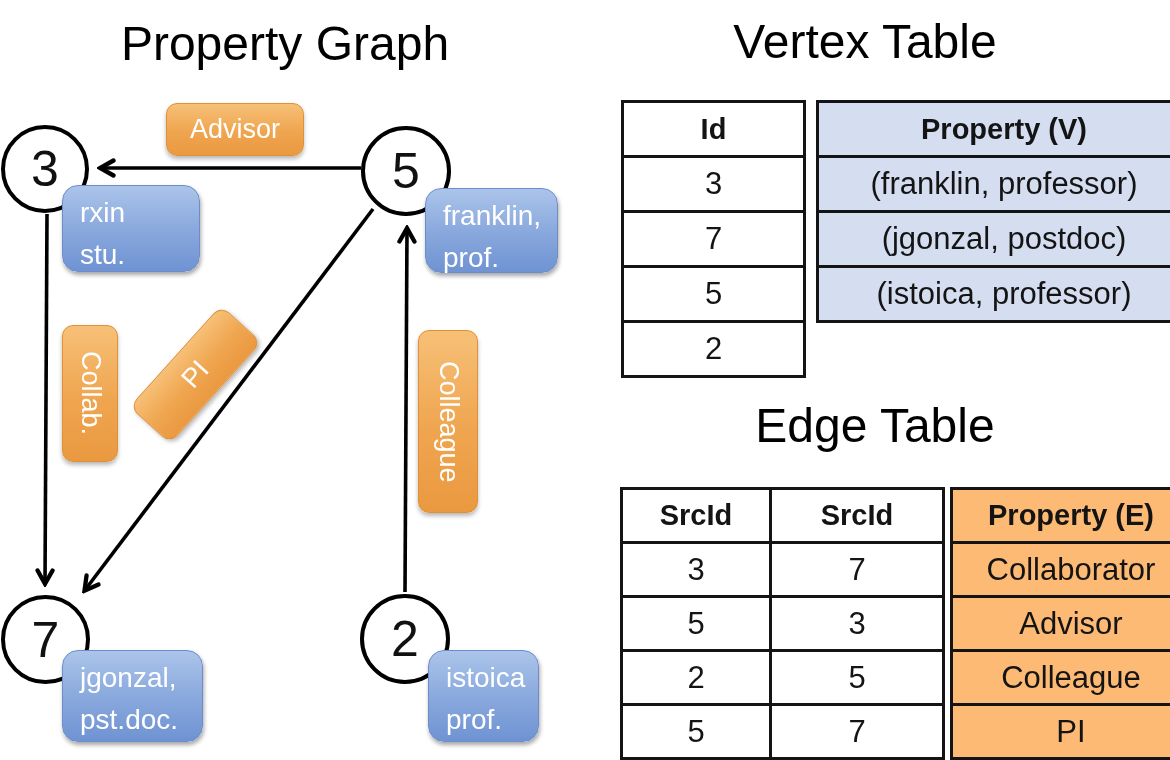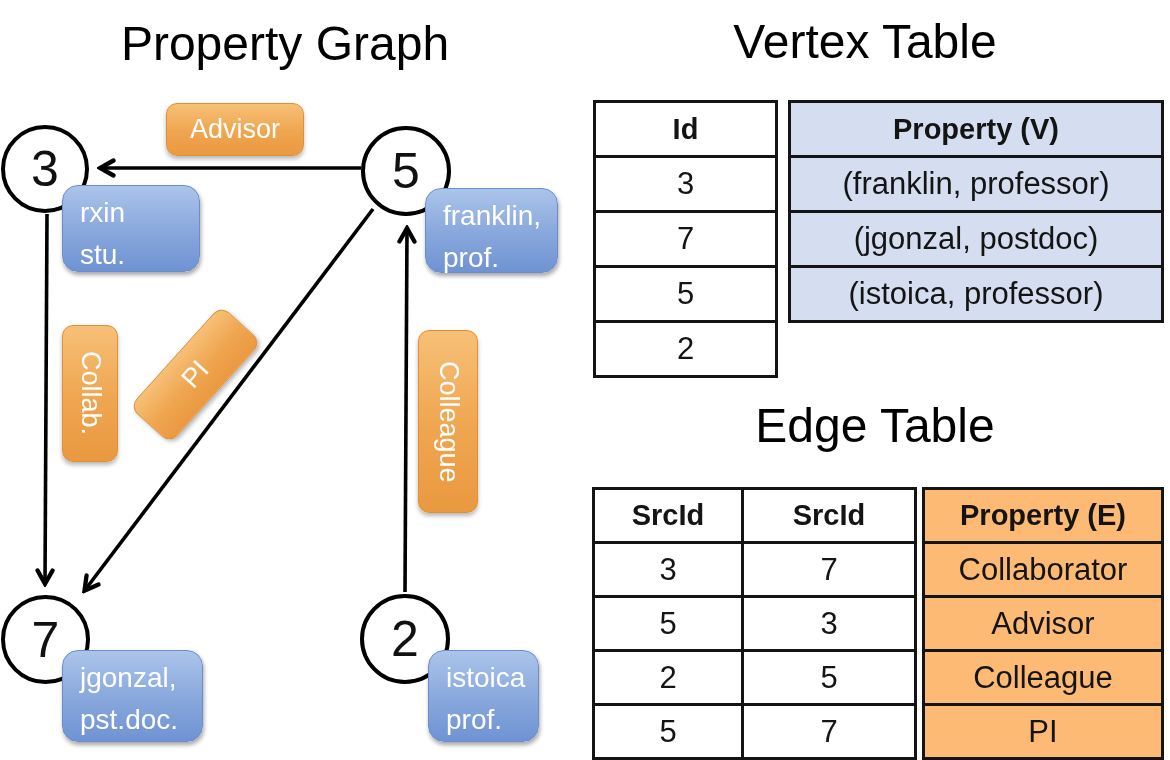--- a/index.html
+++ b/index.html
@@ -28,21 +28,21 @@
   .pill {
     position:absolute; z-index:4; box-sizing:border-box;
     background:linear-gradient(180deg,#f7c077 0%, #efa54f 55%, #ea9940 100%);
     border:1px solid #e19036; border-radius:11px;
     box-shadow:0 3px 4px rgba(0,0,0,0.28);
     color:#fff; font-size:27px;
     display:flex; align-items:center; justify-content:center;
   }
   .pill.vertical span { writing-mode:vertical-rl; text-orientation:mixed; }
   
-  table.tbl { position:absolute; border-collapse:collapse; table-layout:fixed; z-index:2; }
+  table.tbl { position:absolute; border-collapse:collapse; table-layout:fixed; z-index:2;margin-left:28px; }
   table.tbl th, table.tbl td {
     border:3px solid #141414; text-align:center; vertical-align:middle;
     padding:0; color:#141414; background:#fff;
   }
   table.tbl th { font-size:29px; font-weight:bold; }
   table.tbl td { font-size:31px; font-weight:normal; }
   .vt th.blue, .vt td.blue { background:#d5def0; }
   .et th.tan,  .et td.tan  { background:#fdba74; }
   .vt tr > * { height:52px; }
   .et tr > * { height:51px; }

